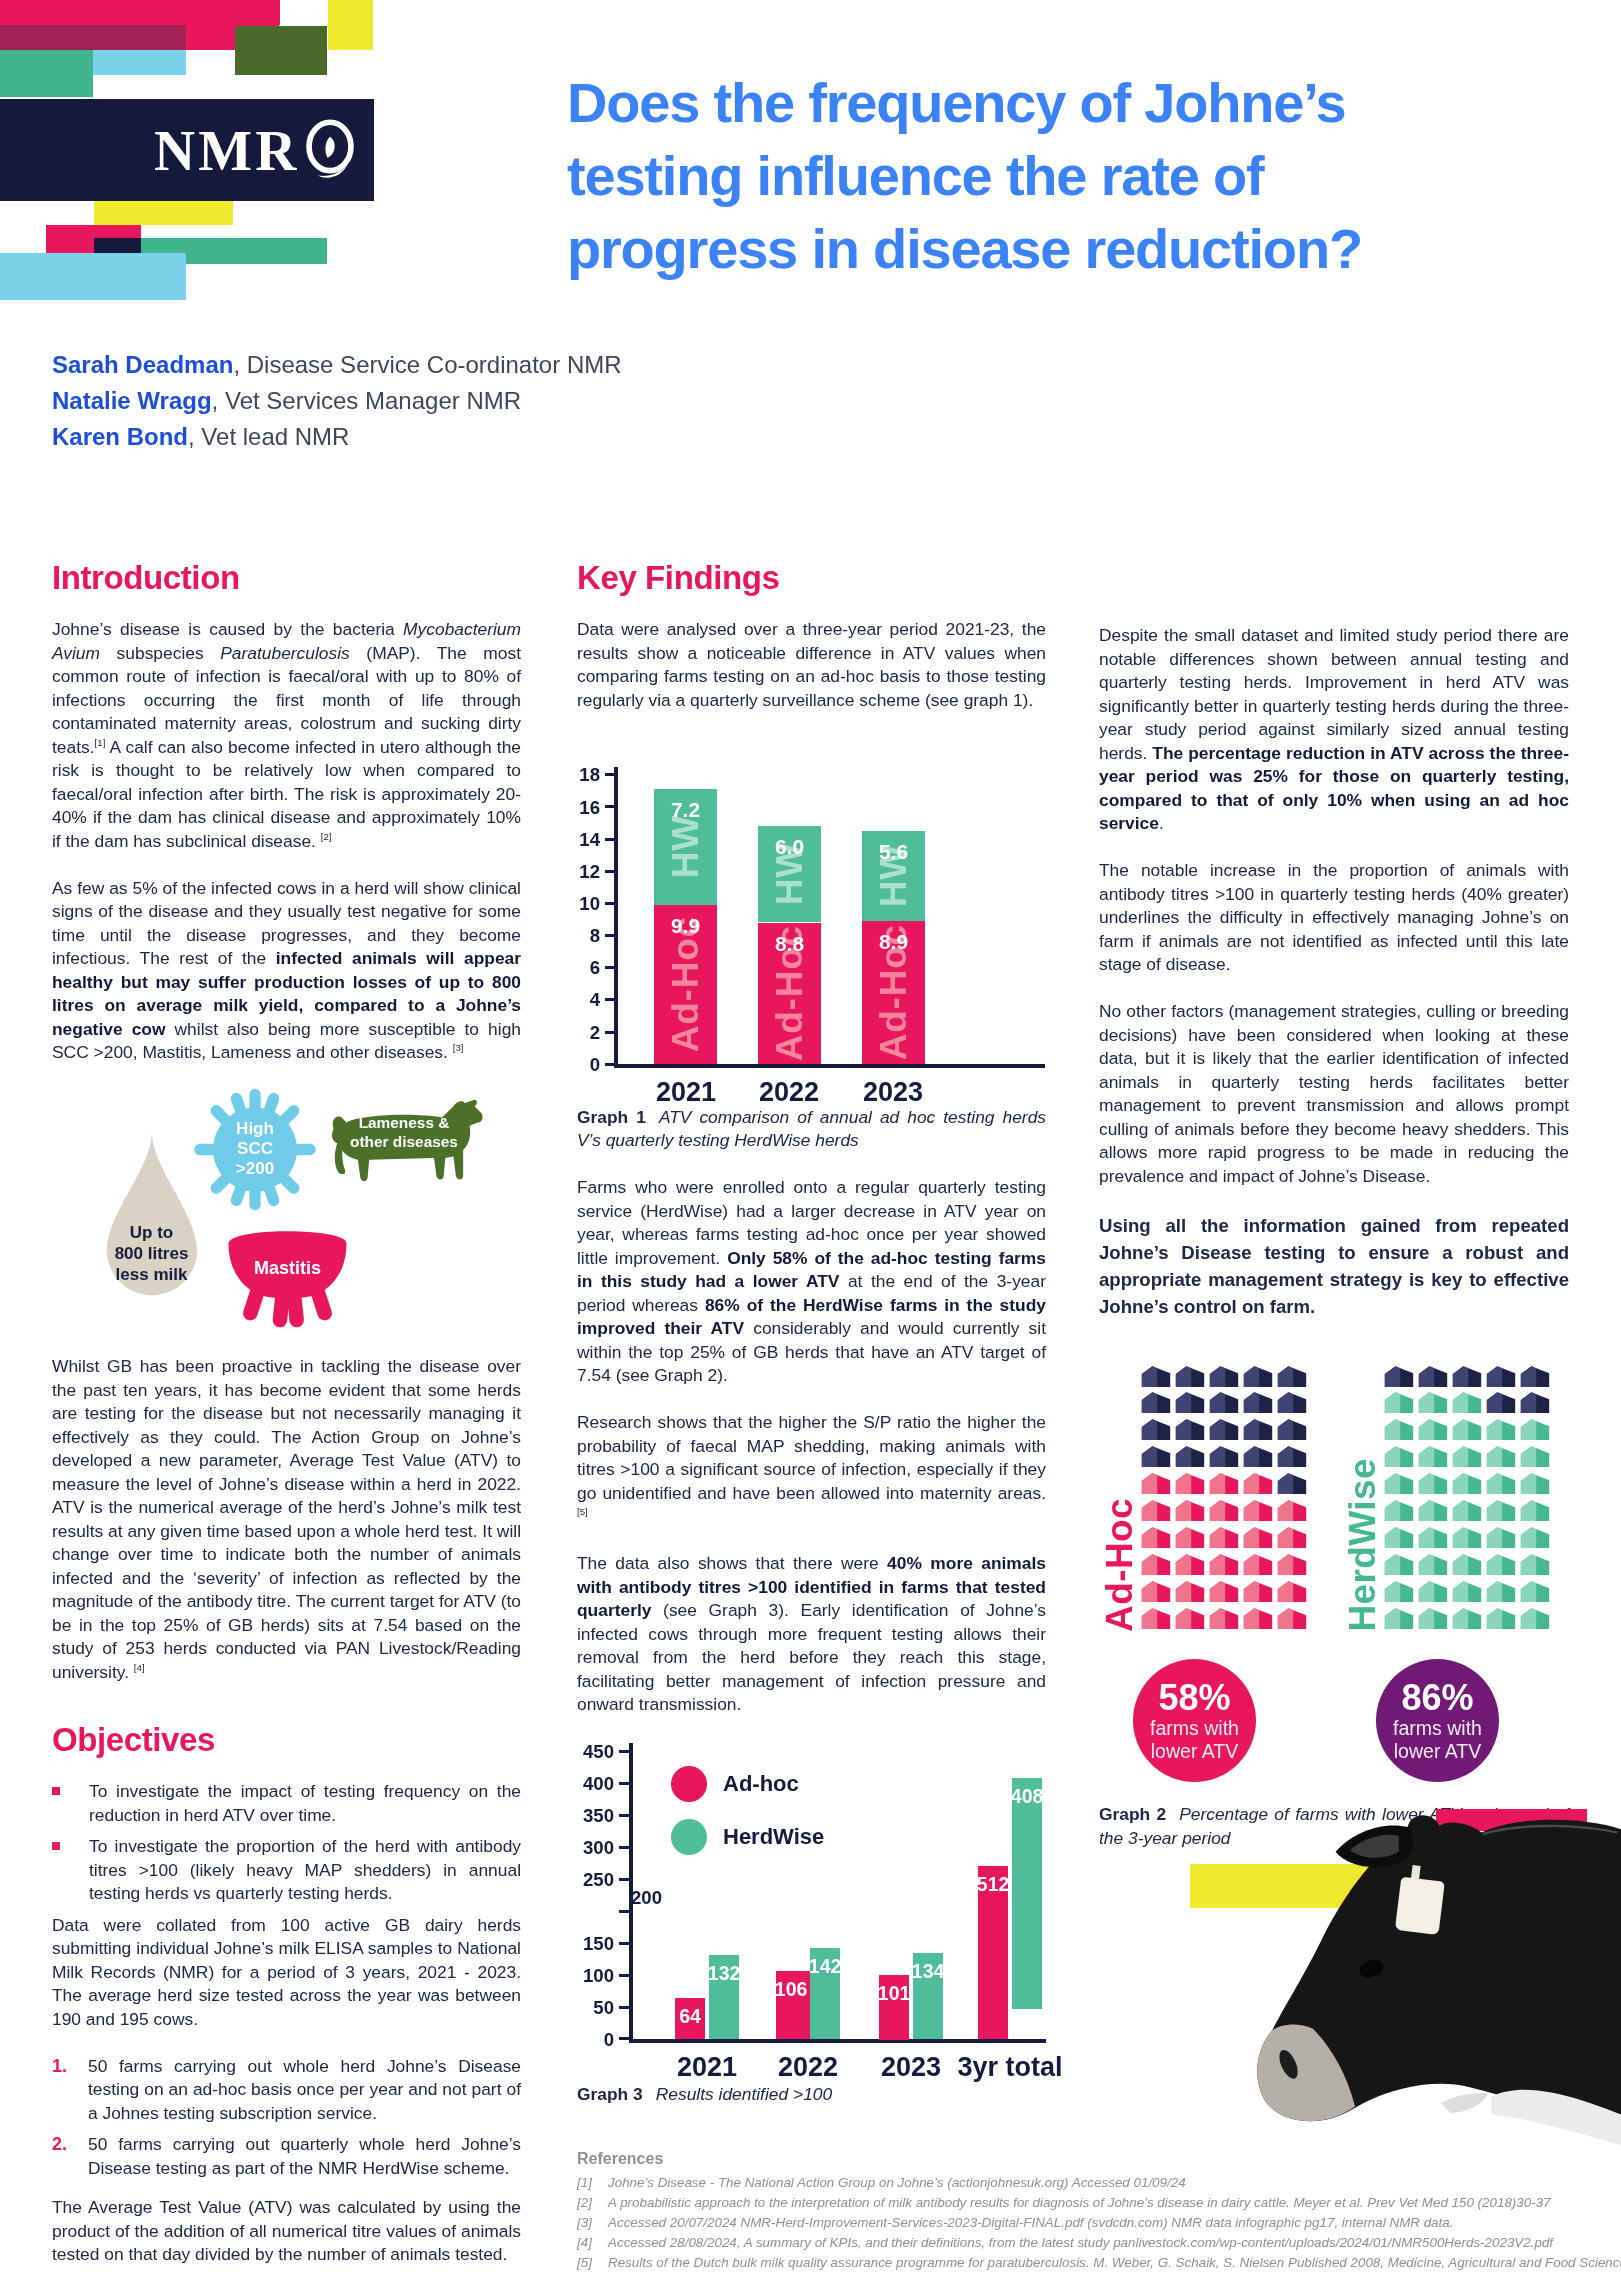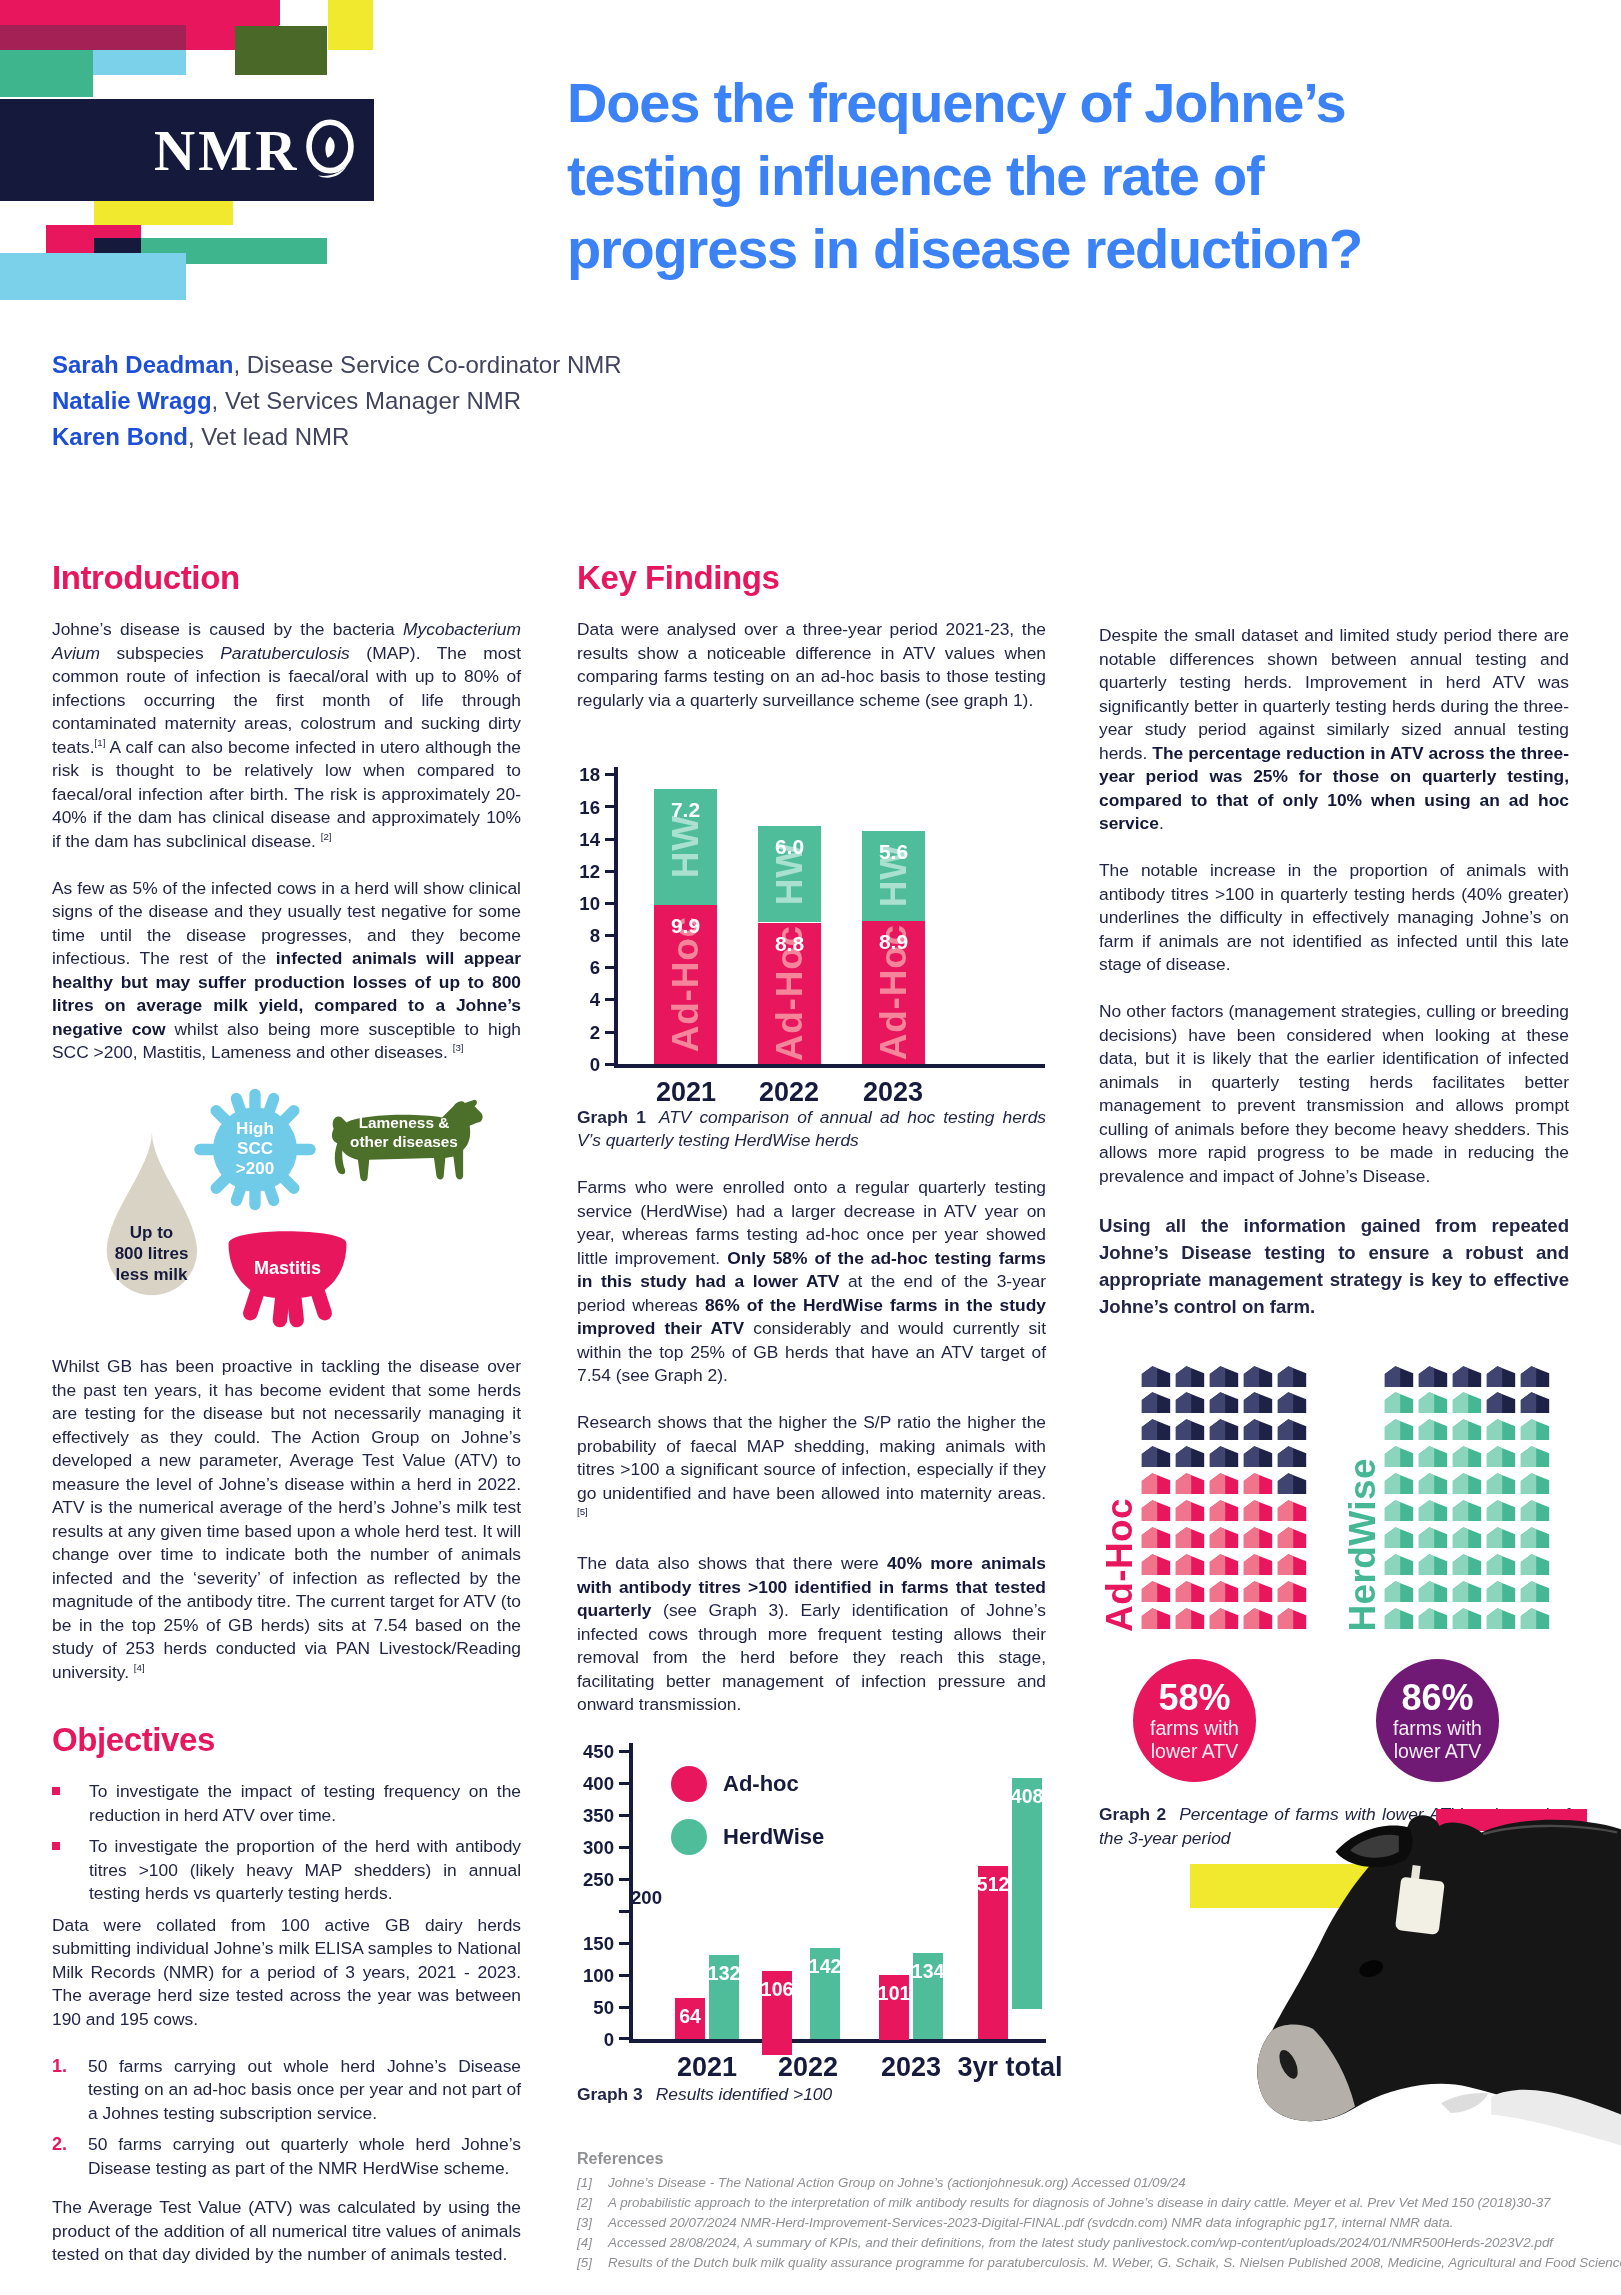--- a/index.html
+++ b/index.html
@@ -284,21 +284,21 @@
         <div class="axis-piece" style="left: 42px; top: 9.7px; width: 9.7px; height: 3.2px;"></div>
         <div class="axis-piece" style="left: 52px; top: 3.2px; width: 4px; height: 297px;"></div>
         <div class="axis-piece" style="left: 52px; top: 299px; width: 417px; height: 4px;"></div>
         <div class="seg" style="left: 98px; top: 258px; width: 30px; height: 41px; background: rgb(232, 23, 93);">
           <div class="bar-val" style="left: -4.9px; top: 6.5px; width: 40px;">64</div>
         </div>
         <div class="seg" style="left: 132px; top: 215px; width: 30px; height: 84px; background: rgb(79, 189, 154);">
           <div class="bar-val" style="left: -4.9px; top: 6.5px; width: 40px;">132</div>
         </div>
         <div class="x-label" style="left: 61px; top: 312px; width: 138px;">2021</div>
-        <div class="seg" style="left: 185px; top: 231px; width: 30px; height: 84px; background: rgb(232, 23, 93);">
+        <div class="seg" style="left: 199px; top: 231px; width: 30px; height: 68px; background: rgb(232, 23, 93); padding-left: 16px;">
           <div class="bar-val" style="left: -4.9px; top: 6.5px; width: 40px;">106</div>
         </div>
         <div class="seg" style="left: 233px; top: 208px; width: 30px; height: 91px; background: rgb(79, 189, 154);">
           <div class="bar-val" style="left: -4.9px; top: 6.5px; width: 40px;">142</div>
         </div>
         <div class="x-label" style="left: 162px; top: 312px; width: 138px;">2022</div>
         <div class="seg" style="left: 302px; top: 235px; width: 30px; height: 65px; background: rgb(232, 23, 93);">
           <div class="bar-val" style="left: -4.9px; top: 6.5px; width: 40px;">101</div>
         </div>
         <div class="seg" style="left: 336px; top: 213px; width: 30px; height: 86px; background: rgb(79, 189, 154);">

